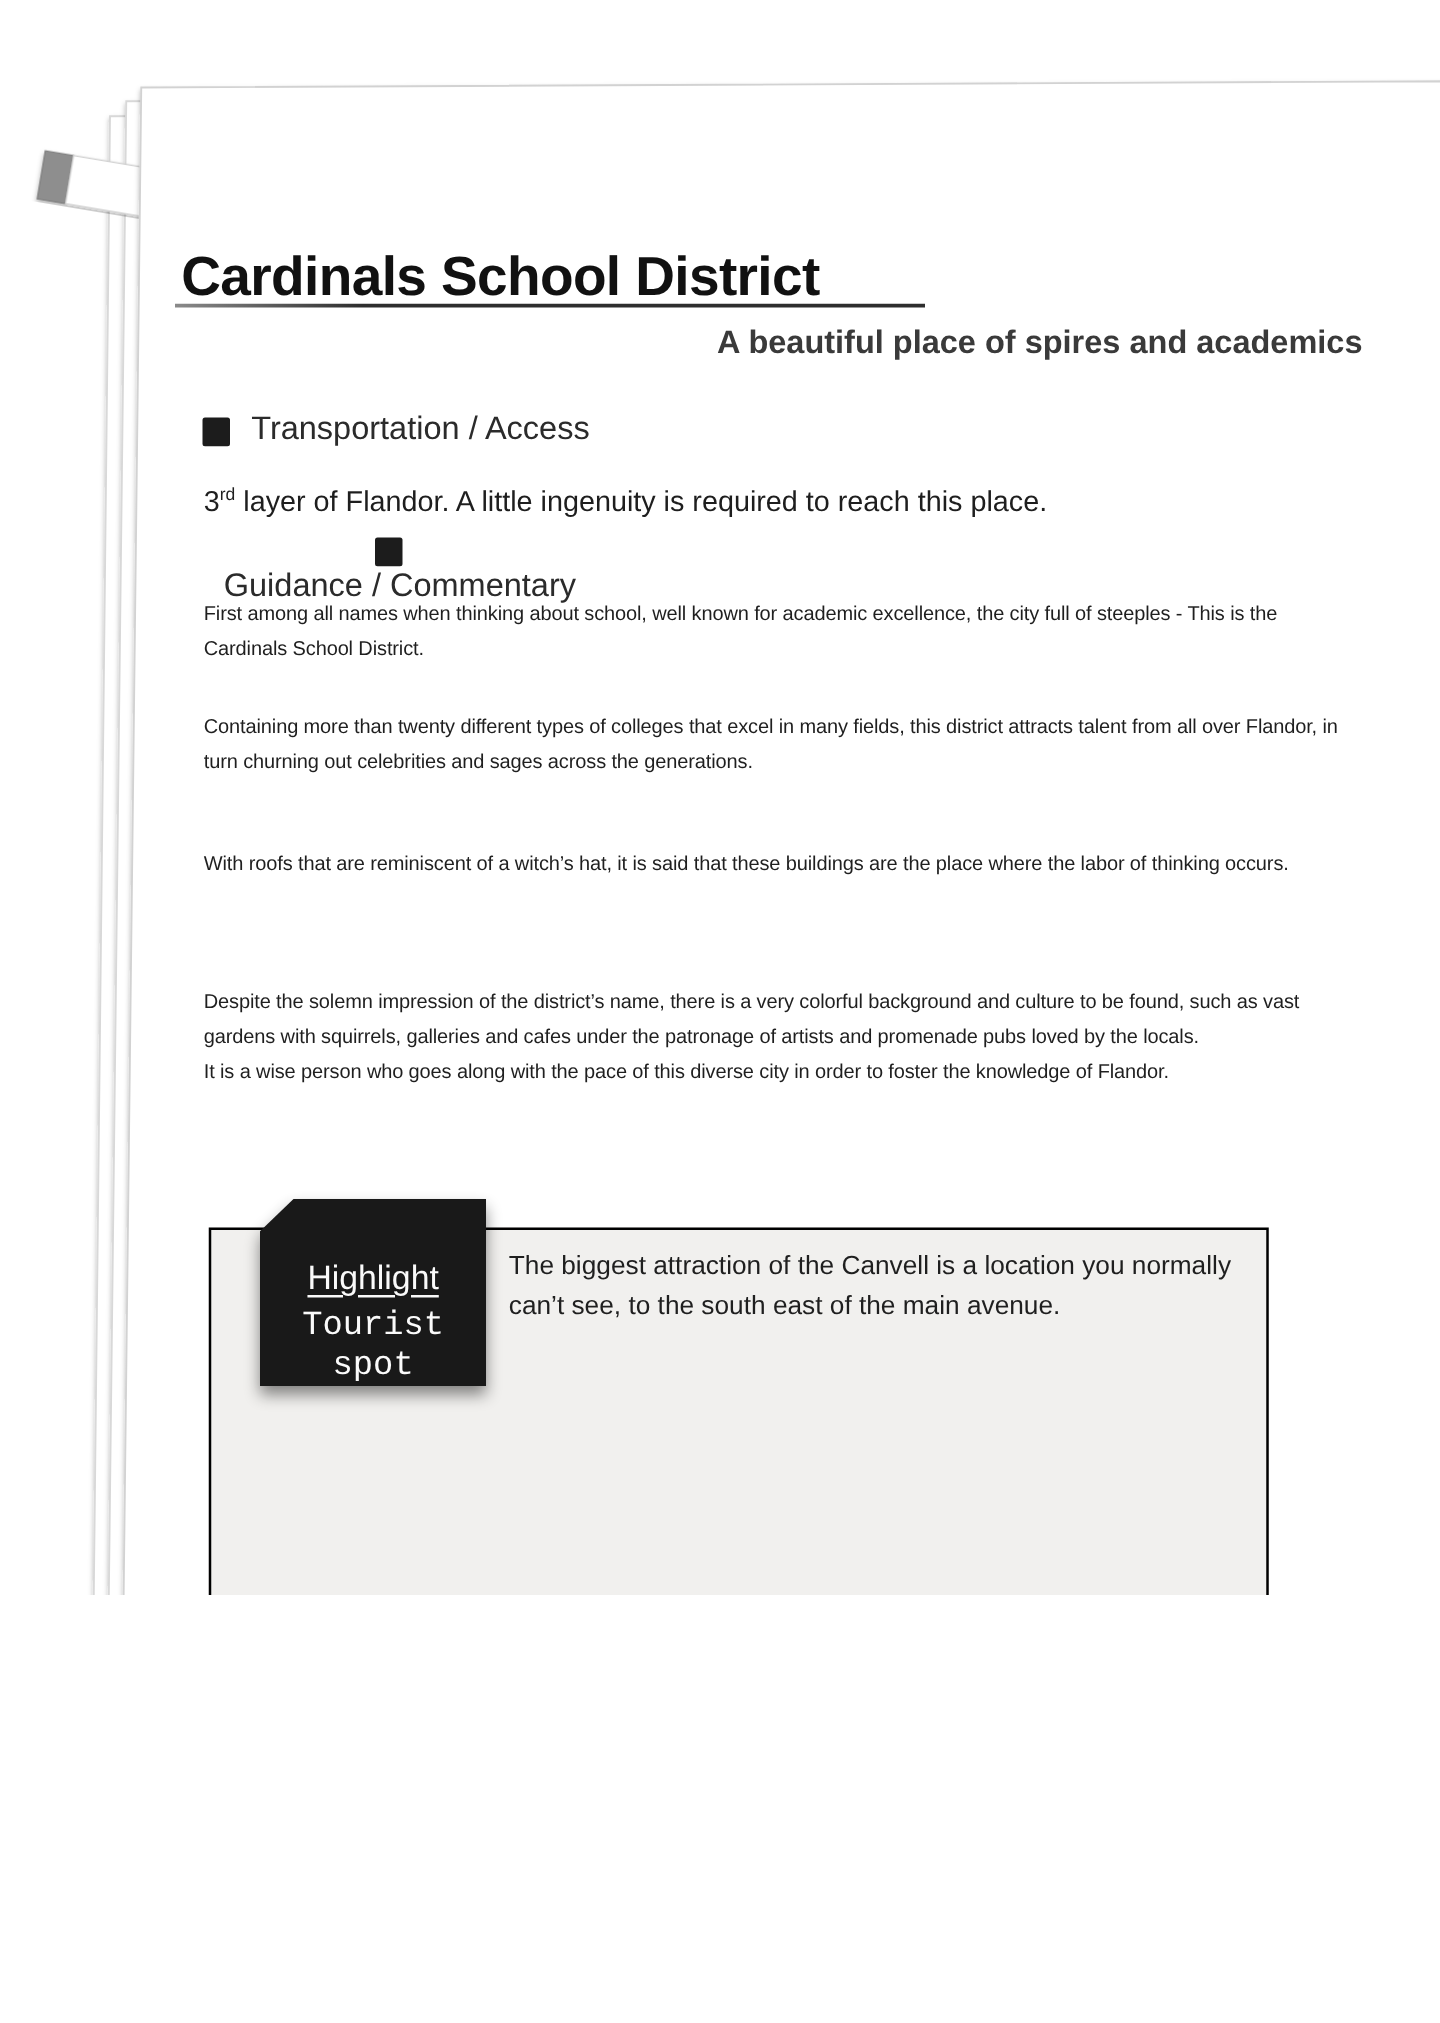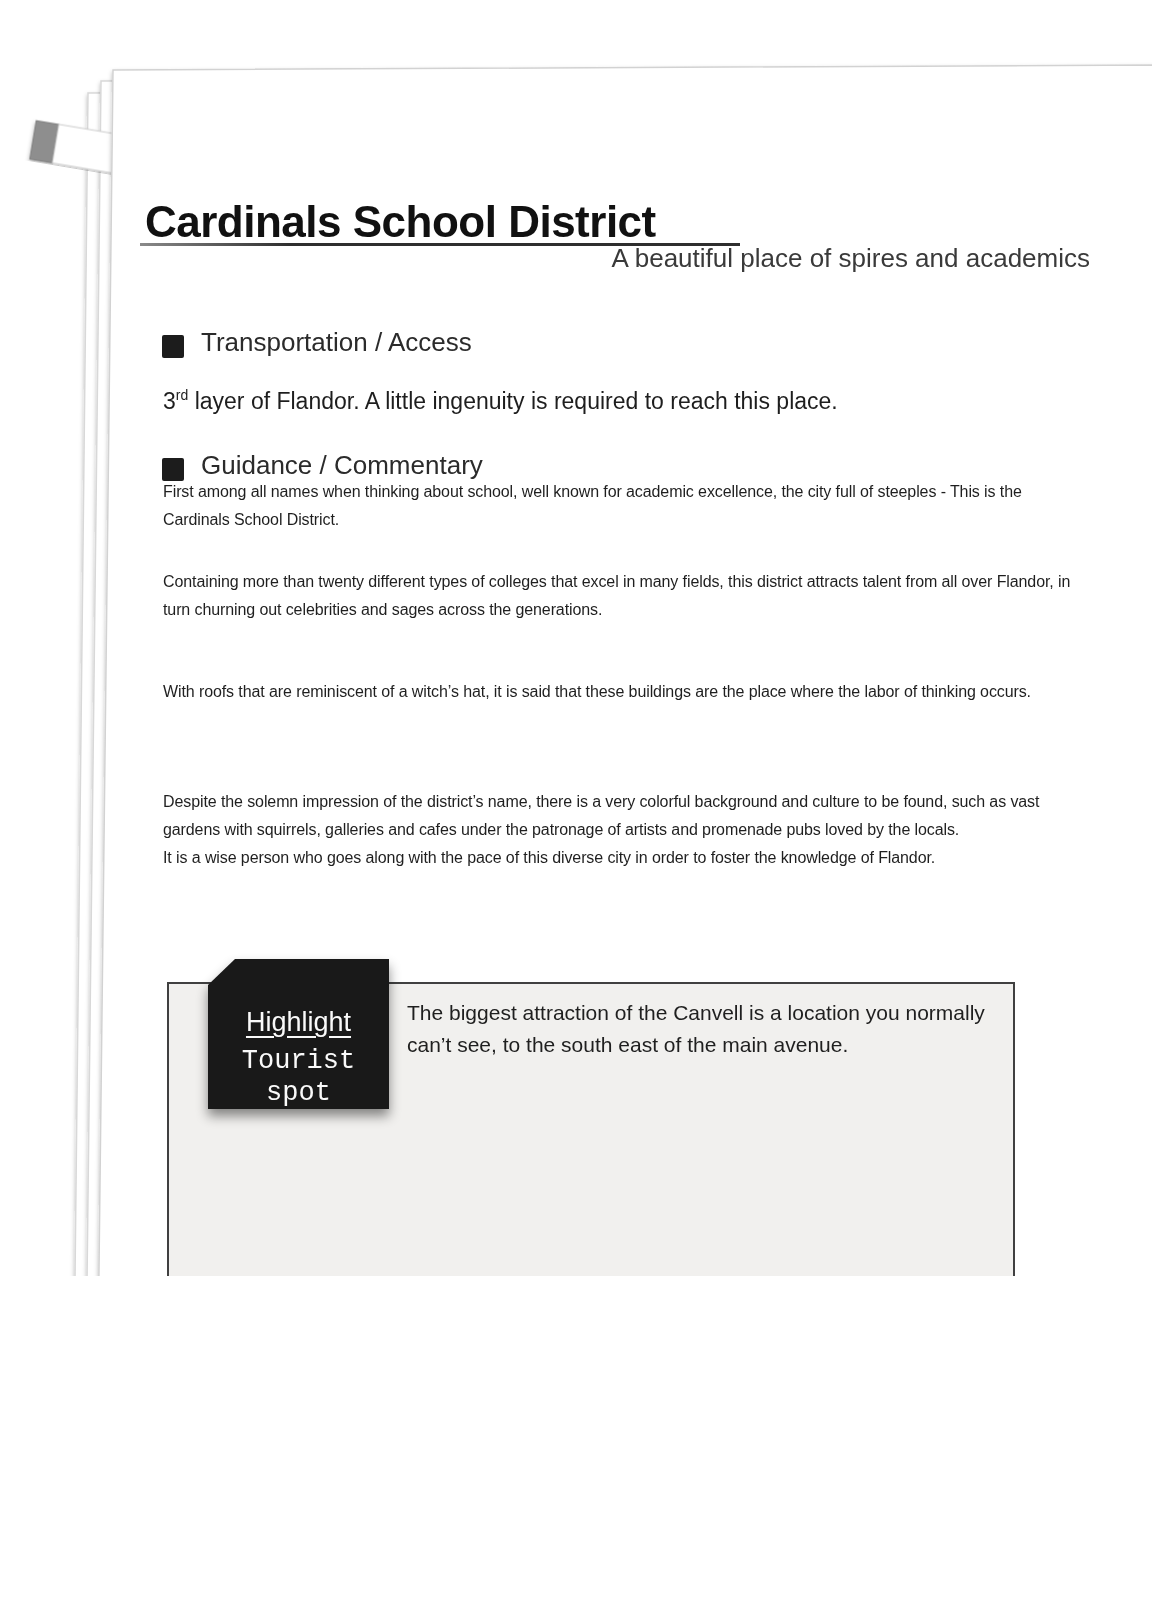--- a/index.html
+++ b/index.html
@@ -5,38 +5,38 @@
   html,body{margin:0;padding:0;background:#ffffff;}
   .canvas{position:relative;width:1152px;height:1276px;background:#ffffff;overflow:hidden;
           font-family:"Liberation Sans", sans-serif;color:#1e1e1e;}
   .stack{position:absolute;left:0;top:0;width:1152px;height:1618px;}
   .content{position:absolute;left:0;top:0;width:1152px;height:1618px;}
 
   .title{position:absolute;left:145px;top:168px;font-size:44px;font-weight:bold;
          letter-spacing:-0.5px;color:#111;white-space:nowrap;}
   .rule{position:absolute;left:140px;top:243px;width:600px;height:3px;
         background:linear-gradient(to right,#8a8a8a,#2e2e2e 25%,#2e2e2e);}
-  .subtitle{position:absolute;left:190px;top:243px;width:900px;text-align:right;
-            font-size:26px;color:#3a3a3a;}
+  .subtitle{position:absolute;left:190px;top:258px;width:900px;text-align:right;
+            font-size:26px;color:#3a3a3a;font-weight:bold;}
 
-  .sec{position:absolute;left:162px;display:flex;align-items:flex-end;}
+  .sec{position:absolute;left:162px;display:flex;align-items:center;}
   .sec .sq{width:22px;height:23px;background:#1c1c1c;border-radius:2px;margin-top:5px;flex:none;}
   .sec .lbl{margin-left:17px;font-size:26px;color:#2b2b2b;white-space:nowrap;}
   .sec1{top:327px;}
-  .sec2{top:450px;}
+  .sec2{top:425px;flex-direction:column;}
 
   .access{position:absolute;left:163px;top:364px;font-size:23px;color:#1e1e1e;white-space:nowrap;text-align:center;}
   .access sup{font-size:14px;}
 
   .para{position:absolute;left:163px;width:915px;font-size:16px;line-height:28px;
         letter-spacing:-0.1px;color:#1f1f1f;margin:0;}
   .p1{top:478px;} .p2{top:568px;} .p3{top:678px;} .p4{top:788px;}
 
   .hbox{position:absolute;left:167px;top:982px;width:848px;height:473px;
-        box-sizing:border-box;border:2px solid #404040;background:#f1f0ee;
+        box-sizing:border-box;border:2px solid #000000;background:#f1f0ee;
         padding:13px 16px 0 16px;font-size:21px;line-height:32px;color:#1f1f1f;}
   .tabwrap{float:left;width:181px;height:150px;margin:-38px 18px 28px 23px;
            filter:drop-shadow(0 7px 6px rgba(0,0,0,0.45));}
   .tabinner{width:100%;height:100%;background:#191919;
             clip-path:polygon(27px 0, 100% 0, 100% 100%, 0 100%, 0 26px);
             text-align:center;box-sizing:border-box;padding-top:47px;color:#fafafa;}
   .tab-title{font-size:27px;text-decoration:underline;text-underline-offset:5px;
              text-decoration-thickness:2px;}
   .tab-sub{font-size:27px;margin-top:7px;font-family:Liberation Mono, monospace;text-align:center;}
   .bp{margin:0 0 22px 0;}

